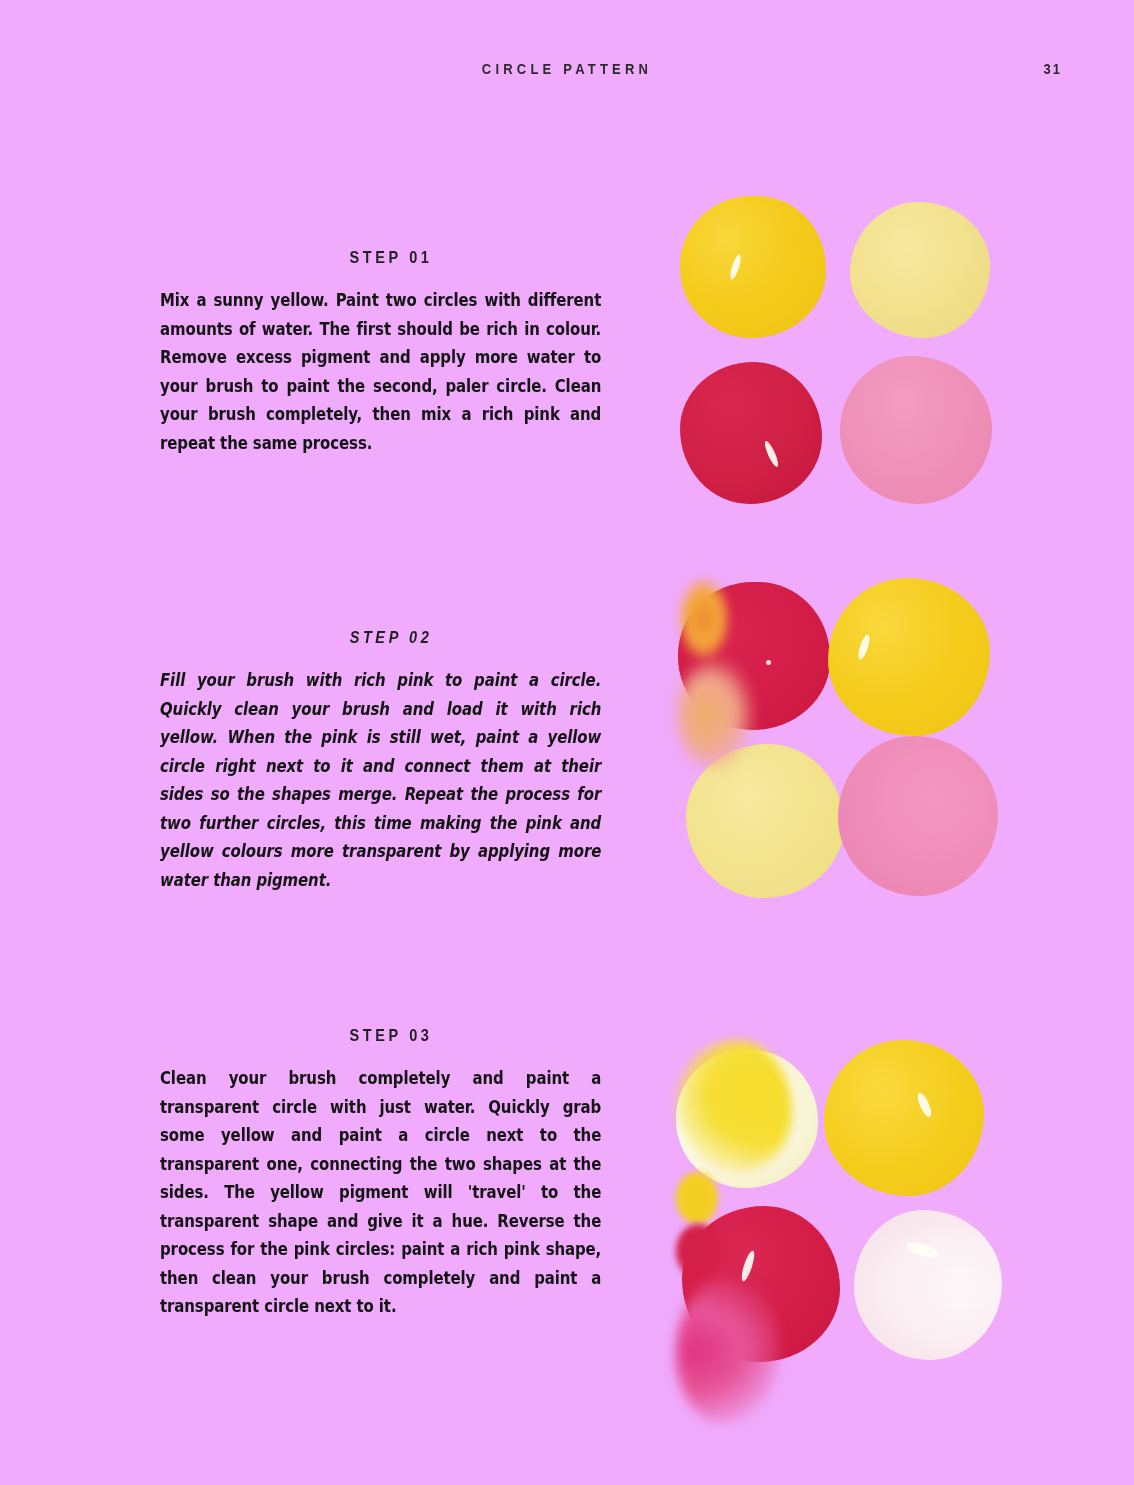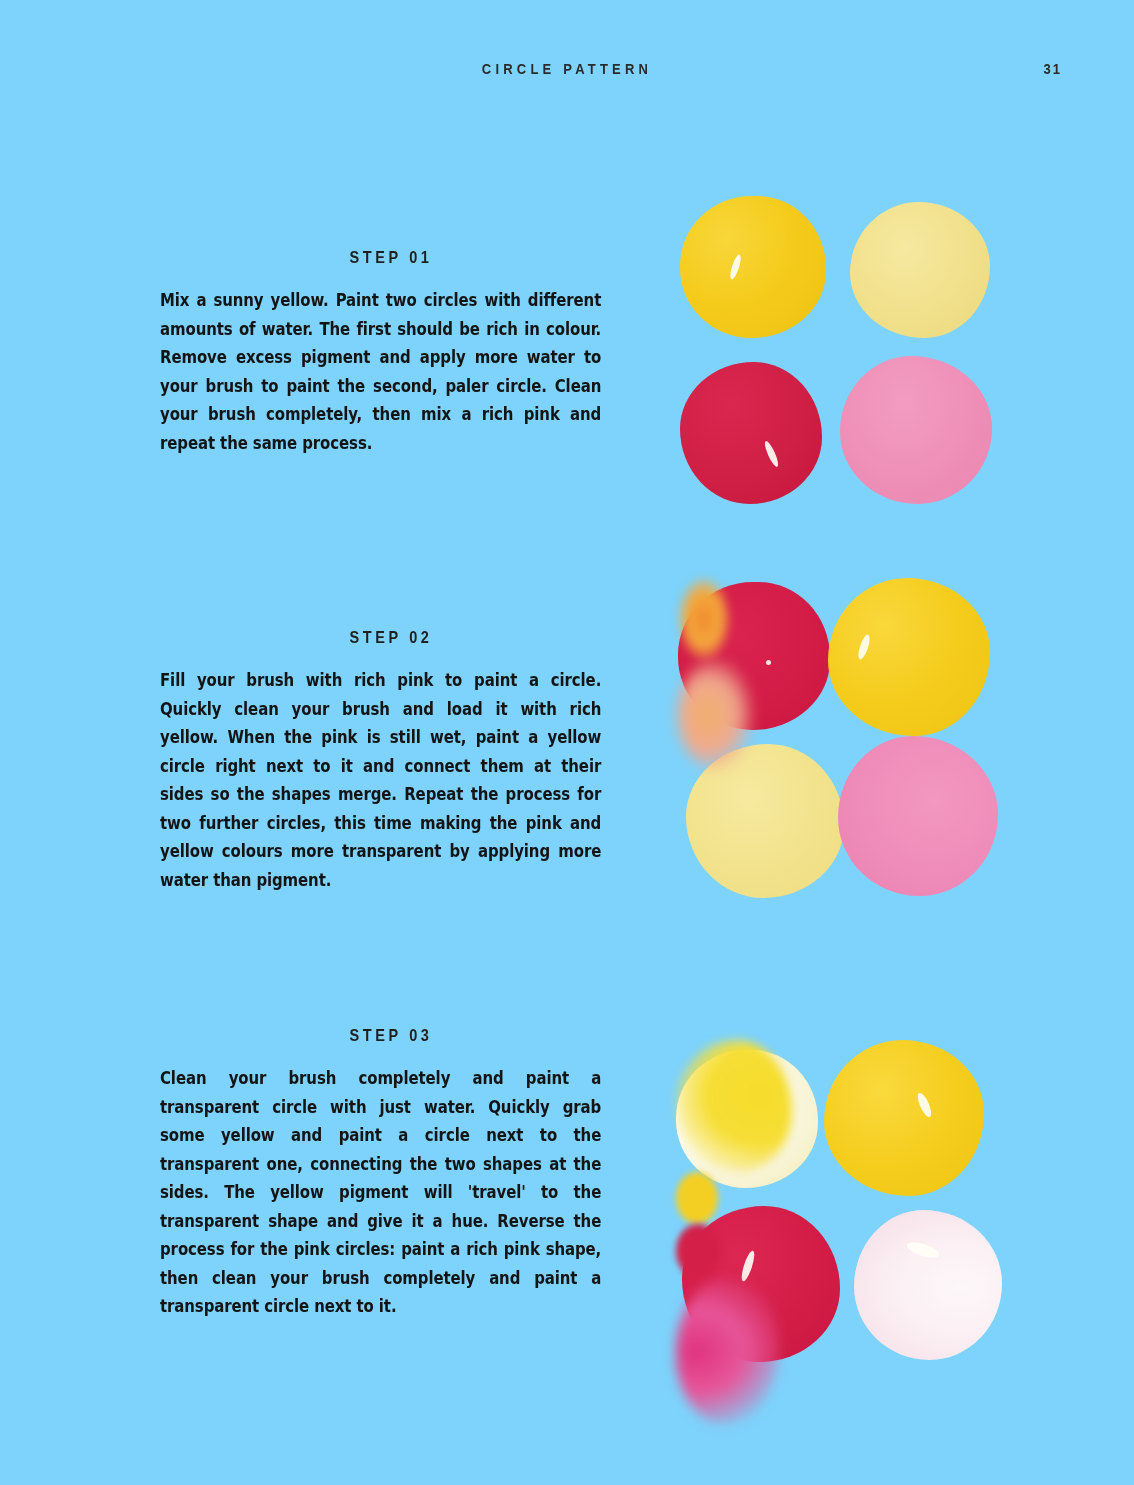--- a/index.html
+++ b/index.html
@@ -4,21 +4,21 @@
 <style>
   html, body {
     margin: 0;
     padding: 0;
     background: #ffffff;
   }
   .page {
     position: relative;
     width: 1134px;
     height: 1485px;
-    background: #7dd3fc;
+    background: #f0abfc;
     overflow: hidden;
     font-family: "Liberation Sans", sans-serif;
   }
 
   
   .running-head {
     position: absolute;
     top: 60px;
     left: 0;
     width: 1134px;
@@ -70,21 +70,21 @@
     text-align: justify;
     font-weight: 600;
     font-stretch: condensed;
     letter-spacing: -0.1px;
     font-family: "DejaVu Sans", sans-serif;
     transform: scaleX(0.955);
     transform-origin: left top;
   }
 
   #step-1 { top: 248px; }
-  #step-2 { top: 628px; }
+  #step-2 { top: 628px; font-style: italic; }
   #step-3 { top: 1026px; }
 
   
   .art { position: absolute; }
   .blob {
     position: absolute;
     border-radius: 50% 48% 52% 50% / 50% 52% 48% 50%;
   }
   .blob.v2 { border-radius: 49% 51% 47% 53% / 52% 47% 53% 48%; }
   .blob.v3 { border-radius: 52% 48% 51% 49% / 47% 53% 47% 53%; }

